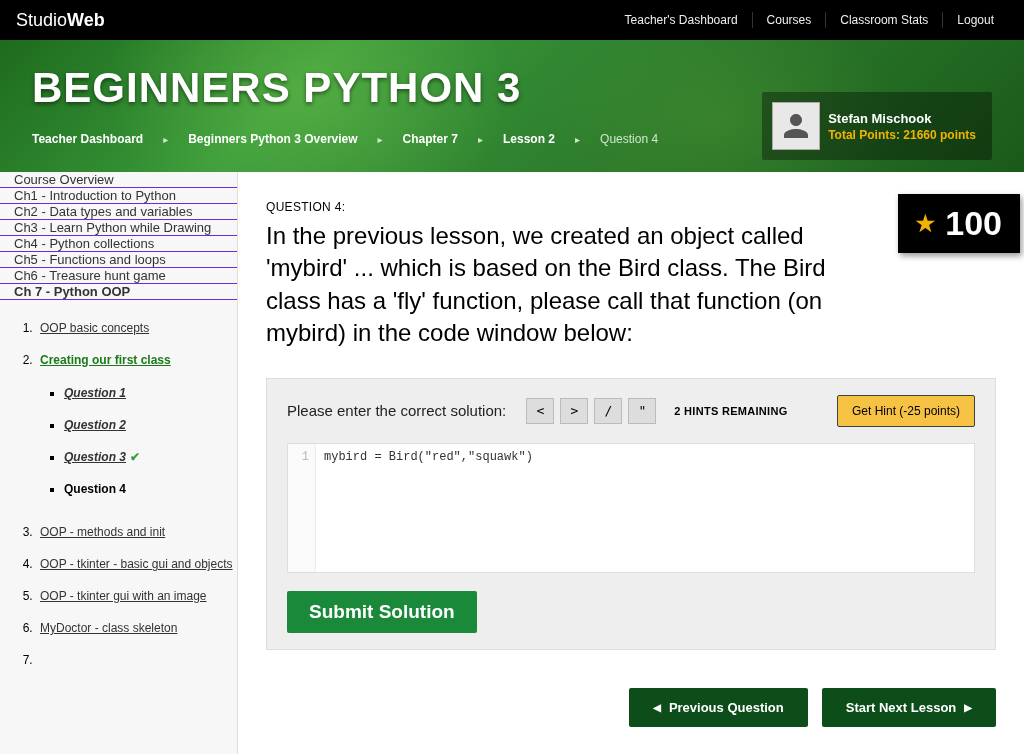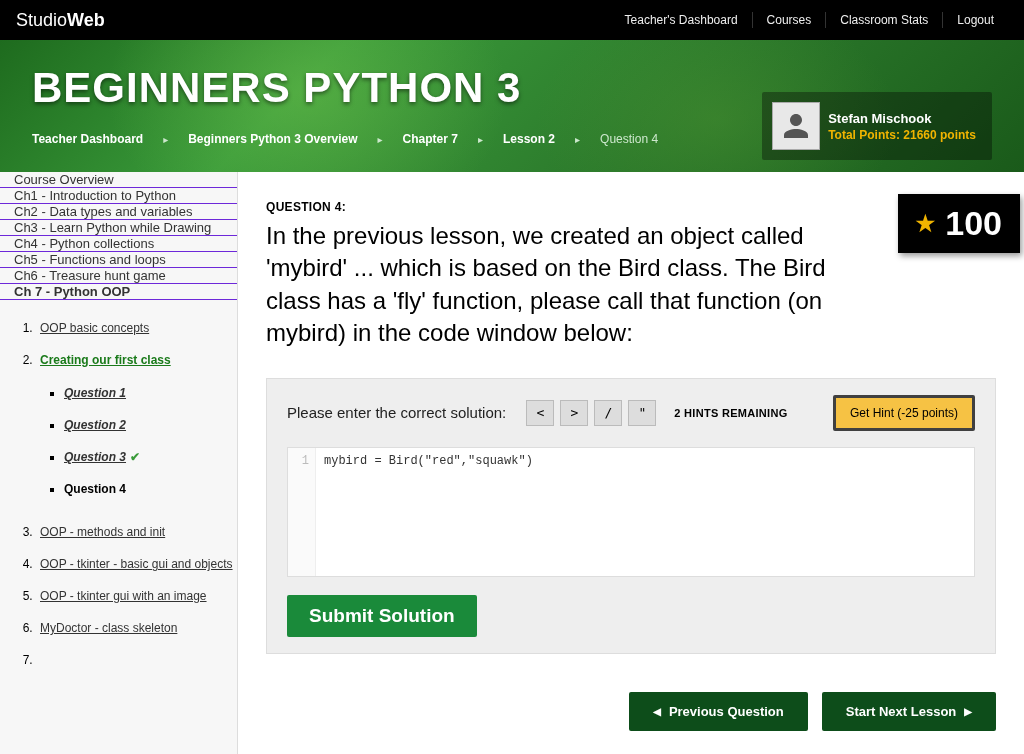--- a/index.html
+++ b/index.html
@@ -46,33 +46,33 @@
 .sidebar ol li.active a { color: #1a7a1a; font-weight: 700; }
 .sidebar ul.questions { list-style: square; padding: 6px 0 6px 24px; }
 .sidebar ul.questions li { padding: 5px 0; font-size: 12px; }
 .sidebar ul.questions li a { color: #333; text-decoration: underline; font-style: italic; }
 .sidebar ul.questions li.current { font-weight: 700; }
 .sidebar ul.questions li.current span { text-decoration: none; }
 .check { color: #3a9b3a; margin-left: 4px; font-weight: bold; }
 
 
 .content { flex: 1; padding: 28px 28px 20px 28px; position: relative; }
-.qlabel { font-size: 12px; font-weight: 700; letter-spacing: 0.3px; margin-bottom: 6px; }
+.qlabel { font-size: 12px; font-weight: 400; letter-spacing: 0.3px; margin-bottom: 6px; }
 .qtext { font-size: 24px; line-height: 1.35; width: 560px; }
 
 .score-badge { position: absolute; top: 22px; right: 4px; background: #000; color: #fff; padding: 10px 18px; font-size: 34px; font-weight: 700; display: flex; align-items: center; gap: 10px; box-shadow: 2px 3px 6px rgba(0,0,0,0.4); }
 .score-badge .star { color: #f0b400; font-size: 22px; }
 
 .editor-area { margin-top: 28px; background: #eee; border: 1px solid #ddd; padding: 16px 20px; }
 .editor-top { display: flex; align-items: center; gap: 14px; margin-bottom: 16px; }
 .editor-prompt { font-size: 15px; color: #222; flex: 0 0 auto; margin-right: 6px; }
 .char-btns { display: flex; gap: 6px; }
 .char-btn { width: 28px; height: 26px; background: #ddd; border: 1px solid #bbb; font-size: 13px; cursor: pointer; display: flex; align-items: center; justify-content: center; font-family: monospace; }
 .hints-remain { font-size: 11px; font-weight: 700; letter-spacing: 0.3px; margin-left: 4px; }
-.hint-btn { margin-left: auto; background: #f6c244; border: 3px solid #404040; padding: 8px 14px; font-size: 12px; cursor: pointer; border-radius: 2px; }
+.hint-btn { margin-left: auto; background: #f6c244; border: 1px solid #404040; padding: 8px 14px; font-size: 12px; cursor: pointer; border-radius: 2px; }
 
 .code-editor { background: #fff; border: 1px solid #ddd; height: 130px; display: flex; font-family: "Courier New", monospace; font-size: 12px; }
 .gutter { width: 28px; background: #fafafa; color: #bbb; text-align: right; padding: 6px 6px 0 0; border-right: 1px solid #eee; }
 .code { padding: 6px 8px; color: #333; }
 
 .submit-btn { margin-top: 18px; background: #1a8a3a; color: #fff; border: none; padding: 10px 22px; font-size: 19px; font-weight: 600; cursor: pointer; border-radius: 2px; }
 
 .nav-btns { display: flex; gap: 14px; justify-content: flex-end; margin-top: 38px; }
 .nav-btn { background: #0d4d1a; color: #fff; border: none; padding: 12px 24px; font-size: 13px; font-weight: 600; cursor: pointer; border-radius: 2px; min-width: 160px; display: flex; align-items: center; justify-content: center; gap: 8px; }
 .nav-btn .arrow { font-size: 10px; }

